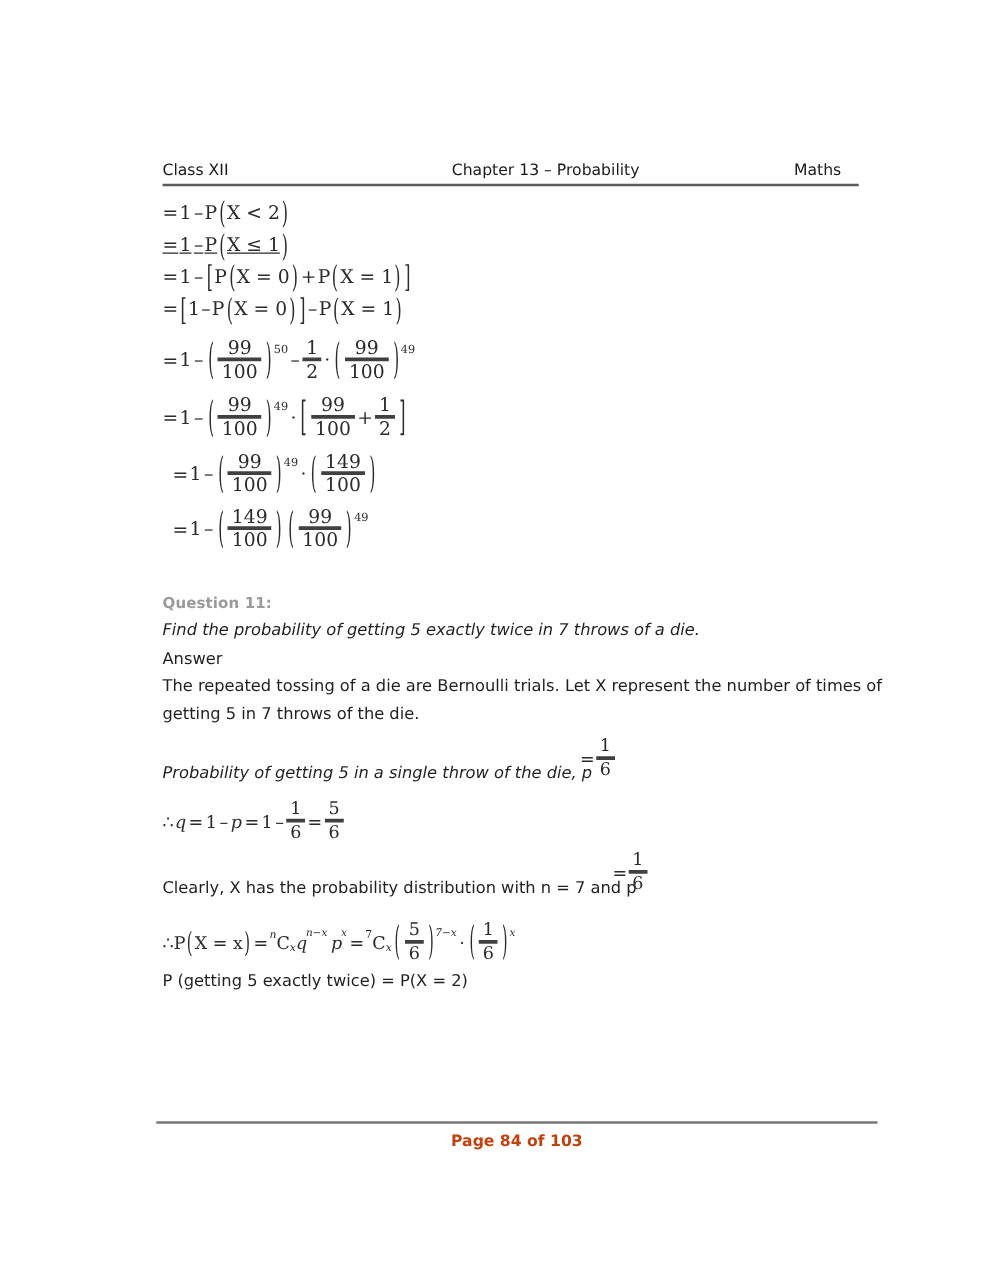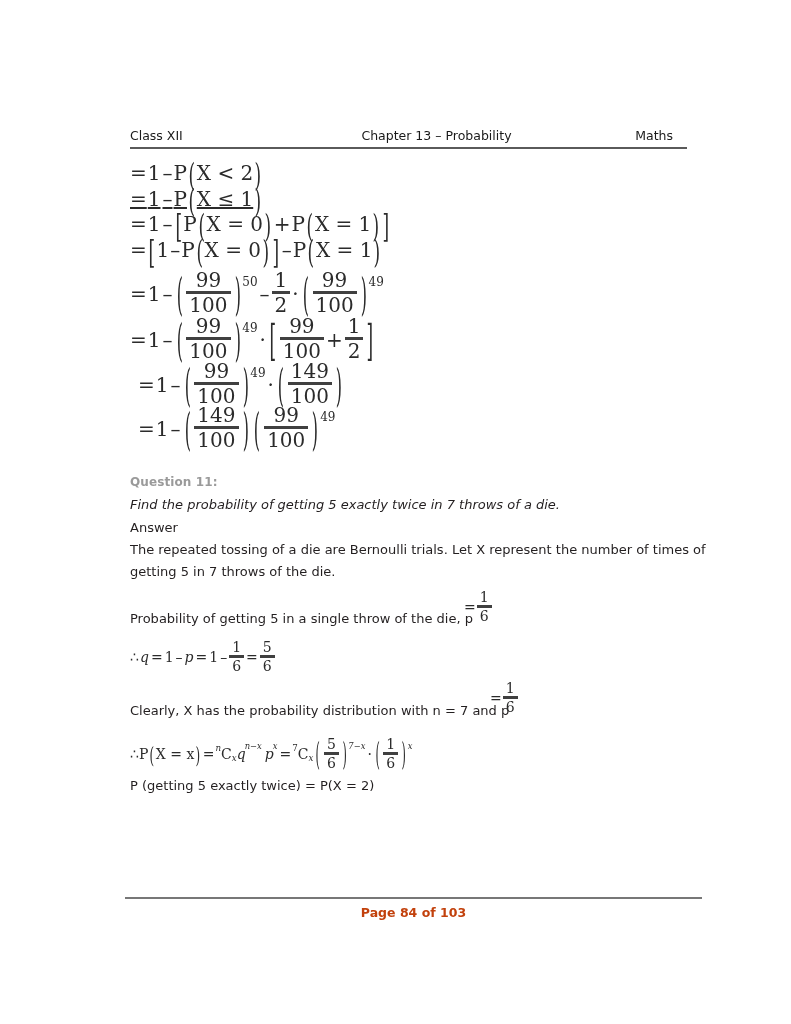--- a/index.html
+++ b/index.html
@@ -41,21 +41,21 @@
   }
 
   
   .math {
     font-family: "DejaVu Serif", serif;
     color: #2b2b2b;
     white-space: nowrap;
   }
   .eq {
     position: absolute;
-    font-size: 20px;
+    font-size: 15px;
     line-height: 1;
   }
   .eq-sm { font-size: 14px; }
 
   
   .frac {
     display: inline-block;
     vertical-align: middle;
     text-align: center;
     margin: 0 1px;
@@ -202,21 +202,21 @@
   <div class="qlabel" style="left:118px; top:475px;">Question 11:</div>
 
   <div class="txt" style="left:118px; top:497px;font-style:italic;">Find the probability of getting 5 exactly twice in 7 throws of a die.</div>
 
   <div class="txt" style="left:118px; top:520px;">Answer</div>
 
   <div class="txt" style="left:118px; top:542px;">The repeated tossing of a die are Bernoulli trials. Let X represent the number of times of</div>
 
   <div class="txt" style="left:118px; top:564px;">getting 5 in 7 throws of the die.</div>
 
-  <div class="txt" style="left:118px; top:611px;">Probability of getting 5 in a single throw of the die, p</div>
+  <div class="txt" style="left:118px; top:611px;font-style:italic;">Probability of getting 5 in a single throw of the die, p</div>
   <div class="inline-frac-up math" style="left:452px; top:591px;">
     <span>=</span><span class="frac"><span class="num">1</span><span class="den">6</span></span>
   </div>
 
   <div class="eq math eq-sm" style="left:118px; top:641px;">
     <span>∴</span><span class="op ital">q</span><span class="op">=</span><span class="op">1</span><span class="op">–</span><span class="op ital">p</span><span class="op">=</span><span class="op">1</span><span class="op">–</span><span class="frac"><span class="num">1</span><span class="den">6</span></span><span class="op">=</span><span class="frac"><span class="num">5</span><span class="den">6</span></span>
   </div>
 
   <div class="txt" style="left:118px; top:703px;">Clearly, X has the probability distribution with n = 7 and p</div>
   <div class="inline-frac-up math" style="left:478px; top:682px;">

